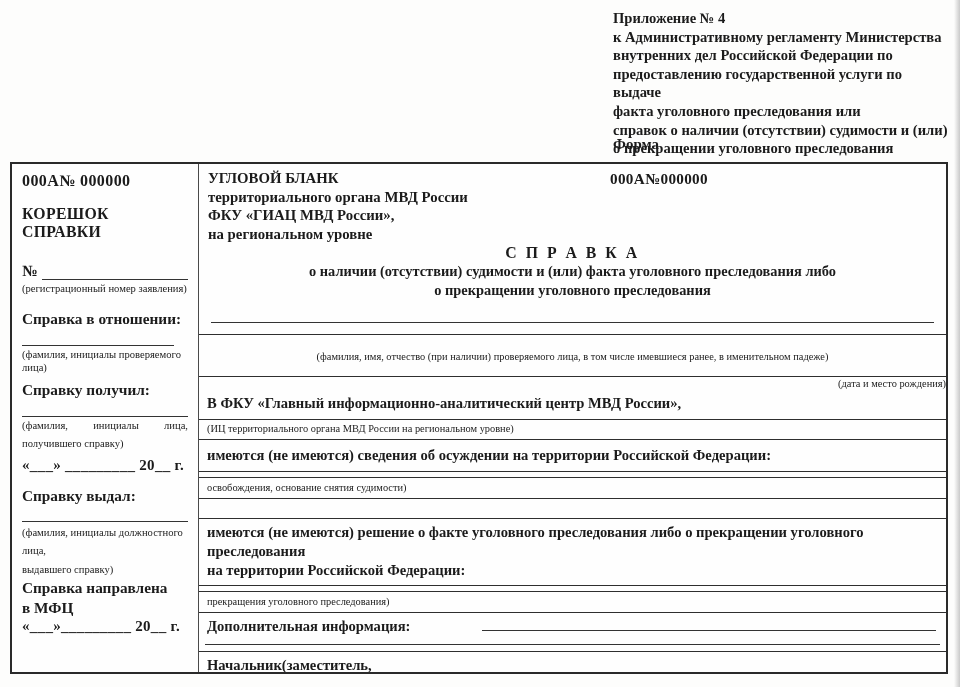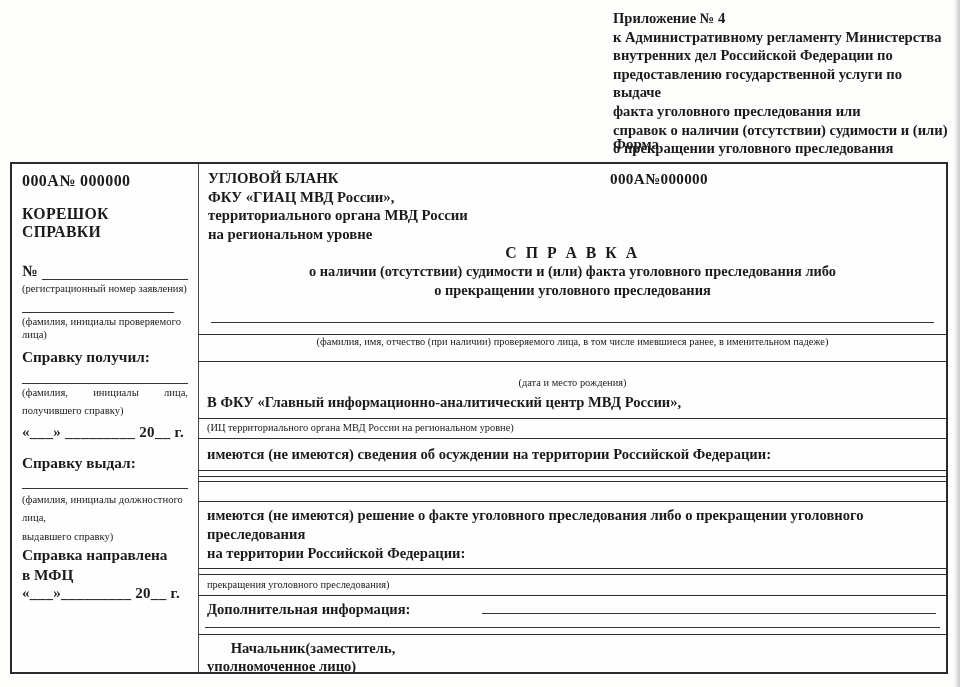--- a/index.html
+++ b/index.html
@@ -55,21 +55,21 @@
   .hrule{border-top:1.4px solid #2e2e2e;height:0;}
   .cap-center{text-align:center;font-size:10.4px;line-height:13px;}
   .cap-left{font-size:10.4px;line-height:13px;padding-left:8px;}
   .cap-tiny{font-size:9.5px;line-height:12px;padding-left:6px;white-space:nowrap;overflow:hidden;letter-spacing:-.05px;}
   .para{font-size:14.6px;font-weight:bold;padding-left:8px;line-height:19px;}
   .add-row{display:flex;align-items:flex-end;padding-left:8px;}
   .add-label{font-size:14.6px;font-weight:bold;flex:none;}
   .add-uline{flex:1;border-bottom:1.4px solid #333;margin:0 10px 4px 24px;height:0;}
   .chief-row{display:flex;padding:5px 8px 0 8px;}
   .chief-left{width:212px;flex:none;font-size:14.6px;font-weight:bold;line-height:17.5px;}
-  .chief-l1{display:flex;justify-content:center;}
+  .chief-l1{display:flex;justify-content:flex-start;}
   .edge-shadow{position:absolute;right:0;top:0;width:6px;height:687px;background:linear-gradient(to left,#c9c9c9,rgba(255,255,255,0));}
 </style>
 </head>
 <body>
 
 <div class="page">
 
   <div class="annex">
     <div class="annex-line">Приложение № 4</div>
     <div class="annex-line">к Административному регламенту Министерства</div>
@@ -86,20 +86,21 @@
     <div class="stub">
       <div class="stub-serial">000А№ 000000</div>
       <div class="stub-title">КОРЕШОК СПРАВКИ</div>
 
       <div class="stub-number-row">
         <span class="no">№</span>
         <span class="uline-flex"></span>
       </div>
       <div class="stub-caption">(регистрационный номер заявления)</div>
 
+      <div class="stub-label">Справка в отношении:</div>
       <div class="uline" style="margin-top:17px;width:152px;"></div>
       <div class="stub-caption">(фамилия, инициалы проверяемого лица)</div>
 
       <div class="stub-label" style="margin-top:7px;">Справку получил:</div>
       <div class="uline" style="margin-top:17px;"></div>
       <div class="stub-justify">
         <span>(фамилия,</span>
         <span>инициалы</span>
         <span>лица,</span>
       </div>
@@ -116,46 +117,47 @@
         <div class="sent-line">в МФЦ</div>
         <div class="stub-date" style="margin-top:1px;">«___»_________ 20__ г.</div>
       </div>
     </div>
 
     <div class="main">
 
       <div class="letterhead-row">
         <div class="letterhead">
           <div class="lh-line">УГЛОВОЙ БЛАНК</div>
+          <div class="lh-line">территориального органа МВД России</div>
           <div class="lh-line">ФКУ «ГИАЦ МВД России»,</div>
-          <div class="lh-line">территориального органа МВД России</div>
           <div class="lh-line">на региональном уровне</div>
         </div>
         <div class="main-serial">000А№000000</div>
       </div>
 
       <div class="main-title">С П Р А В К А</div>
       <div class="subtitle">о наличии (отсутствии) судимости и (или) факта уголовного преследования либо</div>
       <div class="subtitle">о прекращении уголовного преследования</div>
 
       <div class="fill-wide" style="margin-top:22px;"></div>
       <div class="hrule" style="margin-top:11px;"></div>
-      <div class="cap-center" style="margin-top:0;">(фамилия, имя, отчество (при наличии) проверяемого лица, в том числе имевшиеся ранее, в именительном падеже)</div>
+      <div class="cap-center" style="margin-top:15px;">(фамилия, имя, отчество (при наличии) проверяемого лица, в том числе имевшиеся ранее, в именительном падеже)</div>
       <div class="hrule" style="margin-top:13px;"></div>
-      <div class="cap-center" style="margin-top:14px;">(дата и место рождения)</div>
+      <div class="cap-center" style="margin-top:0;text-align:right;">(дата и место рождения)</div>
 
       <div class="para" style="margin-top:4px;">В ФКУ «Главный информационно-аналитический центр МВД России»,</div>
       <div class="hrule" style="margin-top:6px;"></div>
       <div class="cap-left" style="margin-top:2px;">(ИЦ территориального органа МВД России на региональном уровне)</div>
       <div class="hrule" style="margin-top:4px;"></div>
 
       <div class="para" style="margin-top:6px;">имеются (не имеются) сведения об осуждении на территории Российской Федерации:</div>
       <div class="hrule" style="margin-top:6px;"></div>
       <div class="cap-tiny" style="margin-top:2px;">(дата осуждения, наименование суда, вынесшего приговор, пункт, часть, статья уголовного закона, сведения о переквалификации деяния, срок и вид наказания, дата и основание</div>
       <div class="hrule" style="margin-top:3px;"></div>
+      <div class="cap-left" style="margin-top:3px;">освобождения, основание снятия судимости)</div>
       <div class="hrule" style="margin-top:4px;"></div>
       <div class="hrule" style="margin-top:19px;"></div>
 
       <div class="para" style="margin-top:4px;">имеются (не имеются) решение о факте уголовного преследования либо о прекращении уголовного преследования</div>
       <div class="para">на территории Российской Федерации:</div>
       <div class="hrule" style="margin-top:5px;"></div>
       <div class="cap-tiny" style="margin-top:2px;">(информация об осуществлении уголовного преследования, наименование органа, принявшего решение, пункт, часть, статья уголовного закона, дата и основание</div>
       <div class="hrule" style="margin-top:3px;"></div>
       <div class="cap-left" style="margin-top:3px;">прекращения уголовного преследования)</div>
       <div class="hrule" style="margin-top:4px;"></div>

